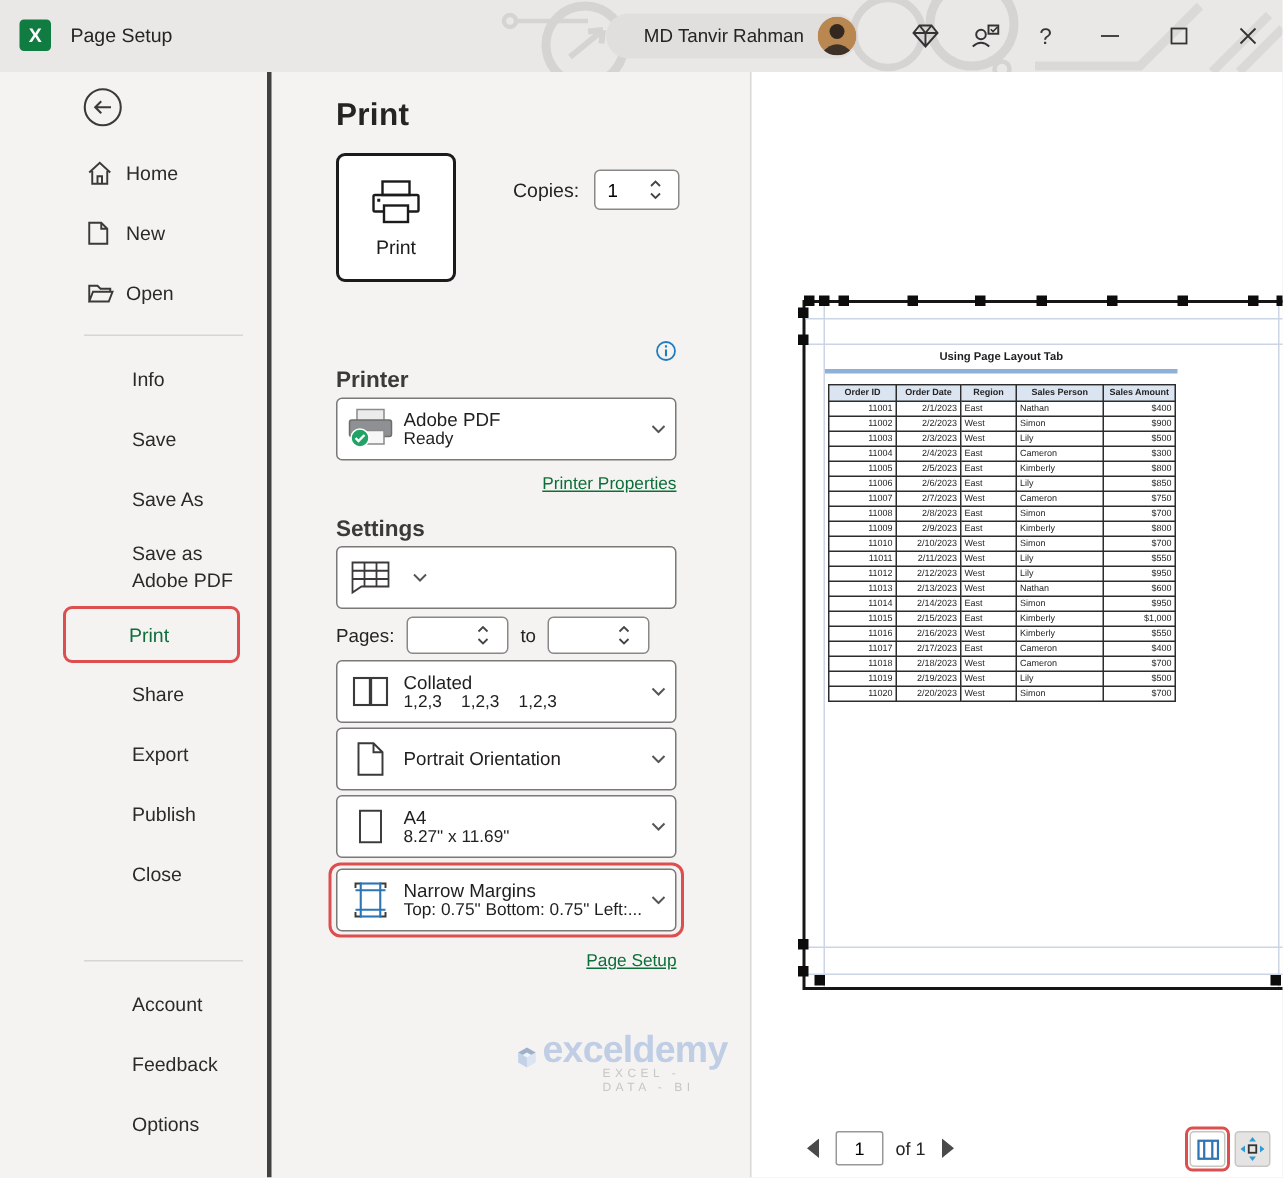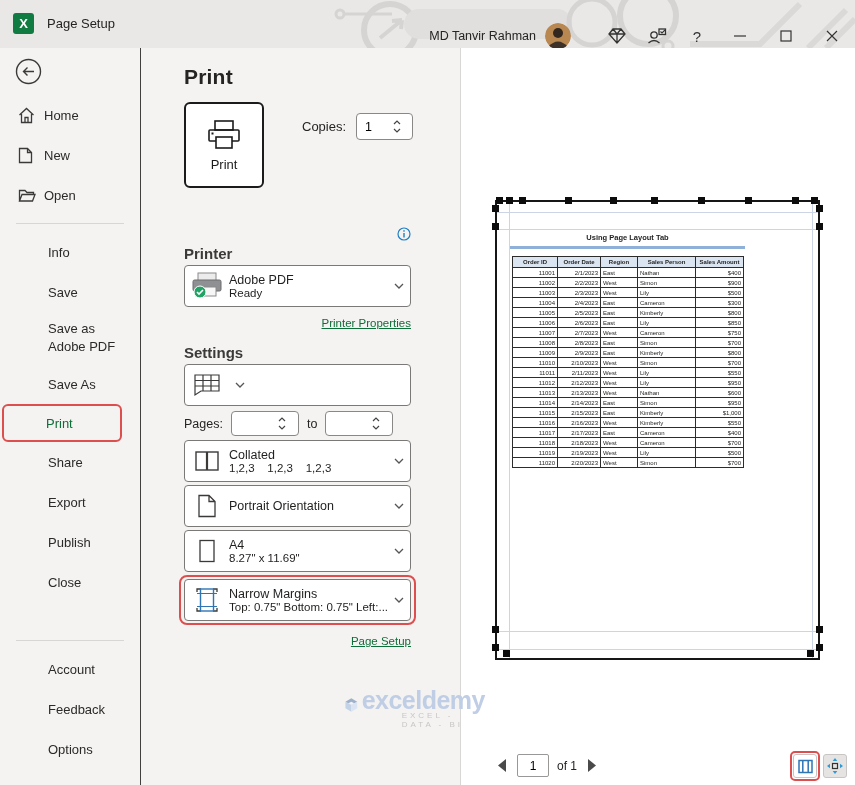--- a/index.html
+++ b/index.html
@@ -7,31 +7,31 @@
   body { font-family:"Liberation Sans","DejaVu Sans",sans-serif; background:#f4f3f2; color:#252423; }
   .window { position:relative; width:855px; height:785px; background:#f4f3f2; }
 
   
   .titlebar { position:relative; height:48px; background:#e9e8e7; overflow:hidden; }
   .tb-pattern { position:absolute; inset:0; }
   .tb-left { position:absolute; left:13px; top:13px; display:flex; align-items:center; gap:13px; }
   .xl-icon { width:21px; height:21px; background:#107c41; border-radius:3px; color:#fff;
              font-size:13px; font-weight:bold; display:flex; align-items:center; justify-content:center; }
   .tb-title { font-size:13px; color:#252423; }
-  .tb-right { position:absolute; right:0; top:12px; height:48px; display:flex; }
+  .tb-right { position:absolute; right:0; top:0; height:48px; display:flex; }
   .tb-user { display:flex; align-items:center; gap:9px; margin-right:26px; position:relative; }
   .tb-user-name { font-size:12.5px; }
   .avatar { width:26px; height:26px; border-radius:50%; overflow:hidden; flex:0 0 auto; }
   .tb-icon-btn { width:40px; height:48px; display:flex; align-items:center; justify-content:center; color:#333; }
   .tb-help { font-size:15px; color:#333; }
   .win-btn { width:46px; height:48px; display:flex; align-items:center; justify-content:center; }
 
   
   .body-row { position:absolute; top:48px; left:0; right:0; bottom:0; display:flex; }
-  .sidebar { width:141px; flex:0 0 141px; border-right:1px solid #404040; position:relative; }
+  .sidebar { width:141px; flex:0 0 141px; border-right:3px solid #404040; position:relative;margin-left:40px; }
   .main { width:319px; flex:0 0 319px; position:relative; padding:17px 0 0 43px; }
   .preview { flex:1; background:#ffffff; border-left:1px solid #d9d7d6; position:relative; }
 
   
   .nav-back { margin:10px 0 10px 15px; width:27px; height:27px; display:flex; align-items:center; justify-content:center;
               border-radius:50%; cursor:pointer; }
   .nav-item { min-height:40px; display:flex; align-items:center; font-size:13px; color:#2b2a29; cursor:pointer; }
   .nav-item .nav-ic { width:26px; margin-left:18px; display:flex; align-items:center; }
   .nav-item .nav-label { padding-left:0; }
   .nav-item.plain { padding-left:48px; }
@@ -214,25 +214,25 @@
       </div>
 
       <div class="nav-divider"></div>
 
       <div class="nav-item plain">
           <span class="nav-label">Info</span>
         </div>
       <div class="nav-item plain">
           <span class="nav-label">Save</span>
         </div>
+      <div class="nav-item plain">
+          <span class="nav-label">Save As</span>
+        </div>
       <div class="nav-item plain tall">
           <span class="nav-label">Save as Adobe PDF</span>
-        </div>
-      <div class="nav-item plain">
-          <span class="nav-label">Save As</span>
         </div>
       <div class="side-annotate">
         <div class="nav-item plain active">
             <span class="nav-label">Print</span>
           </div>
       </div>
       <div class="nav-item plain">
           <span class="nav-label">Share</span>
         </div>
       <div class="nav-item plain">

